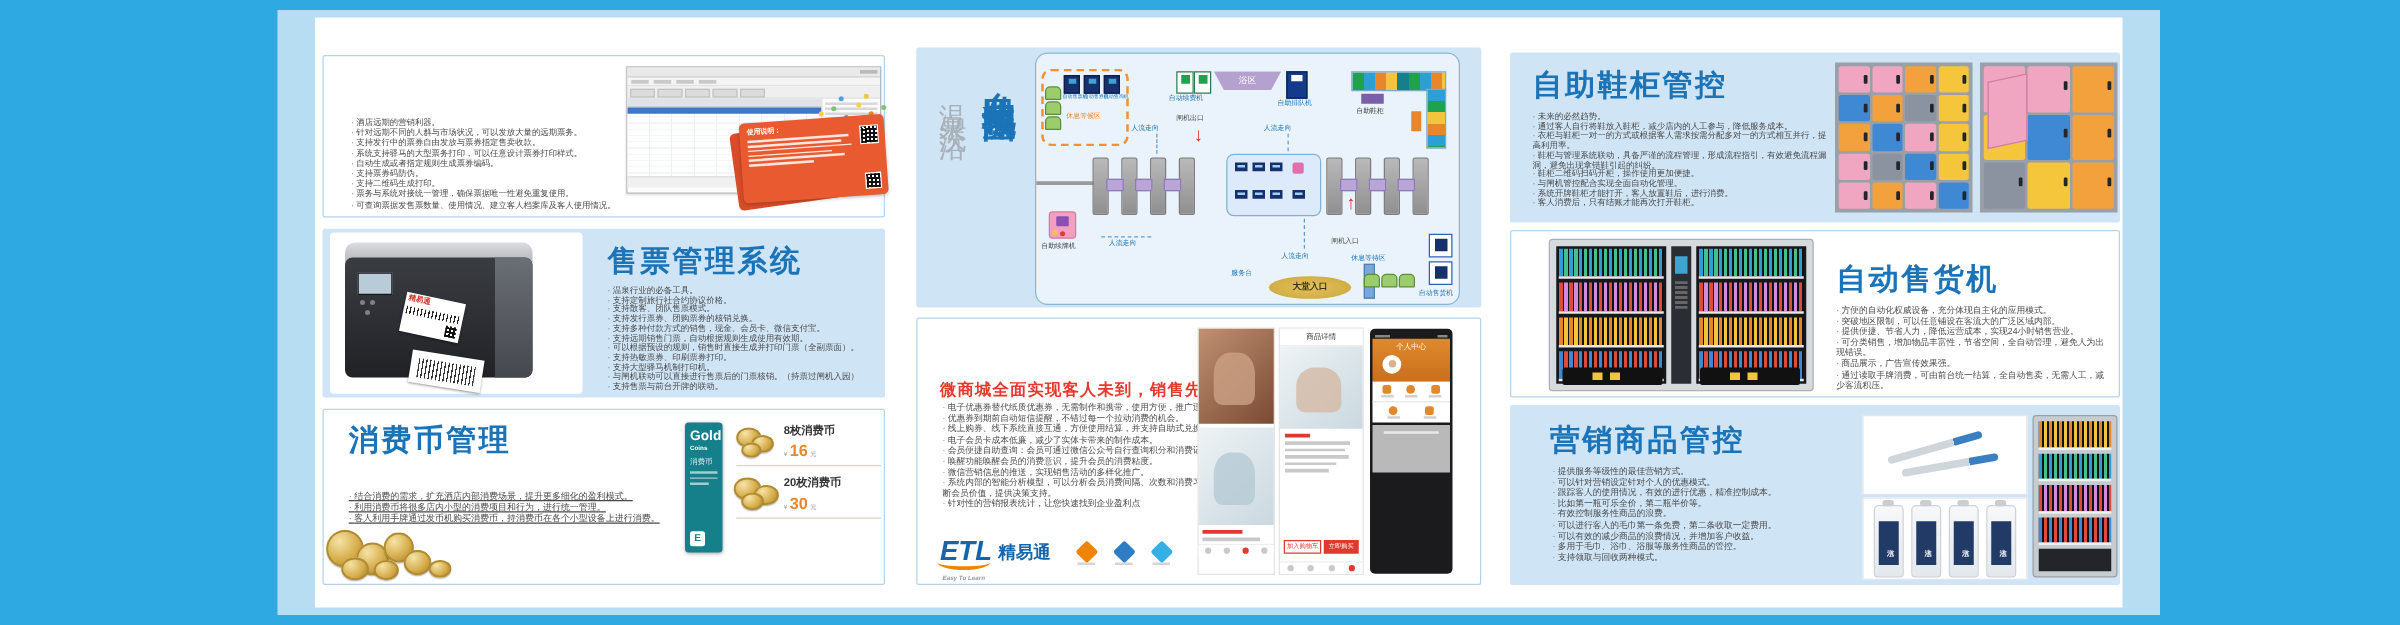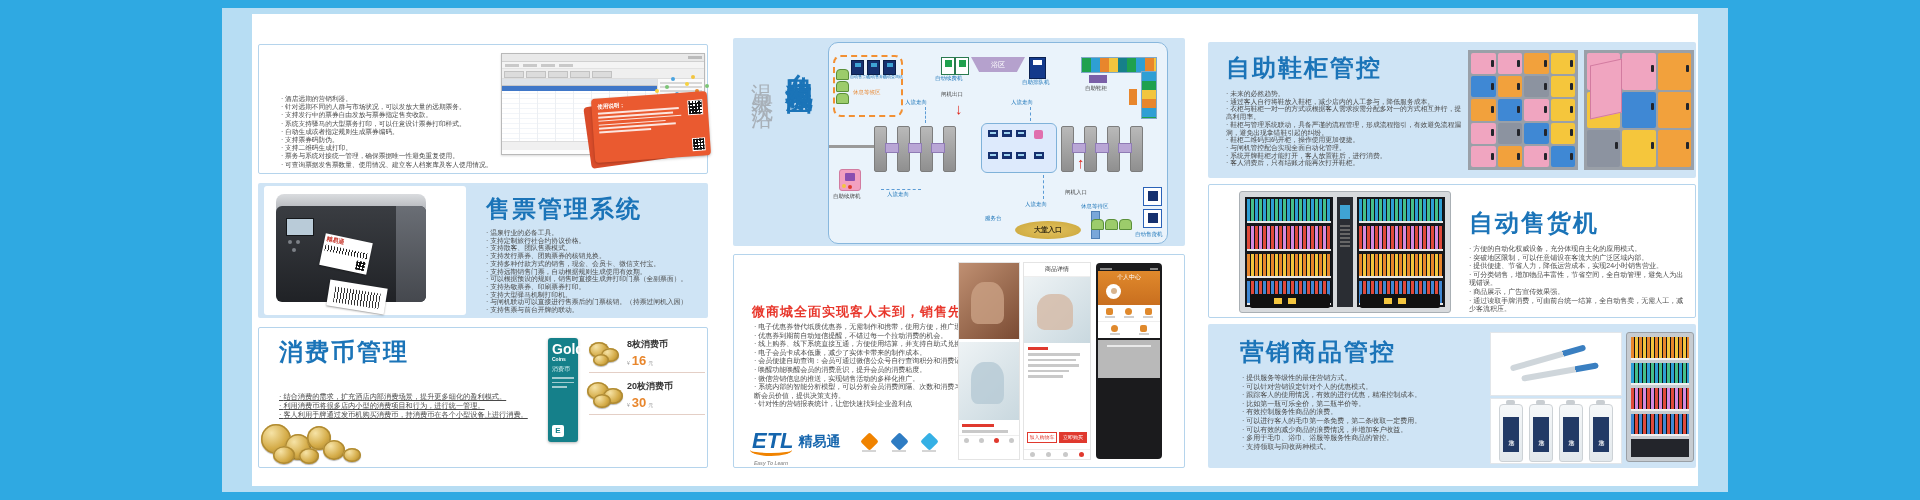--- a/index.html
+++ b/index.html
@@ -307,21 +307,21 @@
       <div class="coin" style="left:2px;top:96px;width:30px;height:30px;"></div>
       <div class="coin" style="left:26px;top:106px;width:26px;height:26px;"></div>
       <div class="coin" style="left:48px;top:98px;width:24px;height:24px;"></div>
       <div class="coin" style="left:14px;top:118px;width:22px;height:18px;"></div>
       <div class="coin" style="left:64px;top:112px;width:22px;height:20px;"></div>
       <div class="coin" style="left:40px;top:120px;width:20px;height:16px;"></div>
       <div class="coin" style="left:84px;top:120px;width:18px;height:14px;"></div>
     </div>
     <div class="goldcard" style="left:289px;top:10px;width:30px;height:104px;">
       <div class="g1">
-          <div style="font-size: 14px; font-weight: bold;">Gold</div>
+          <div style="font-size: 11px; font-weight: bold;">Gold</div>
           <div style="font-size: 5px;">Coins</div>
         </div>
       <div class="g2">消费币</div>
       <div class="gl"></div>
         <div class="gl"></div>
         <div class="gl" style="width:70%;"></div>
       <div class="chip">E</div>
     </div>
 
     <div class="coin" style="left:330px;top:14px;width:20px;height:16px;"></div>

